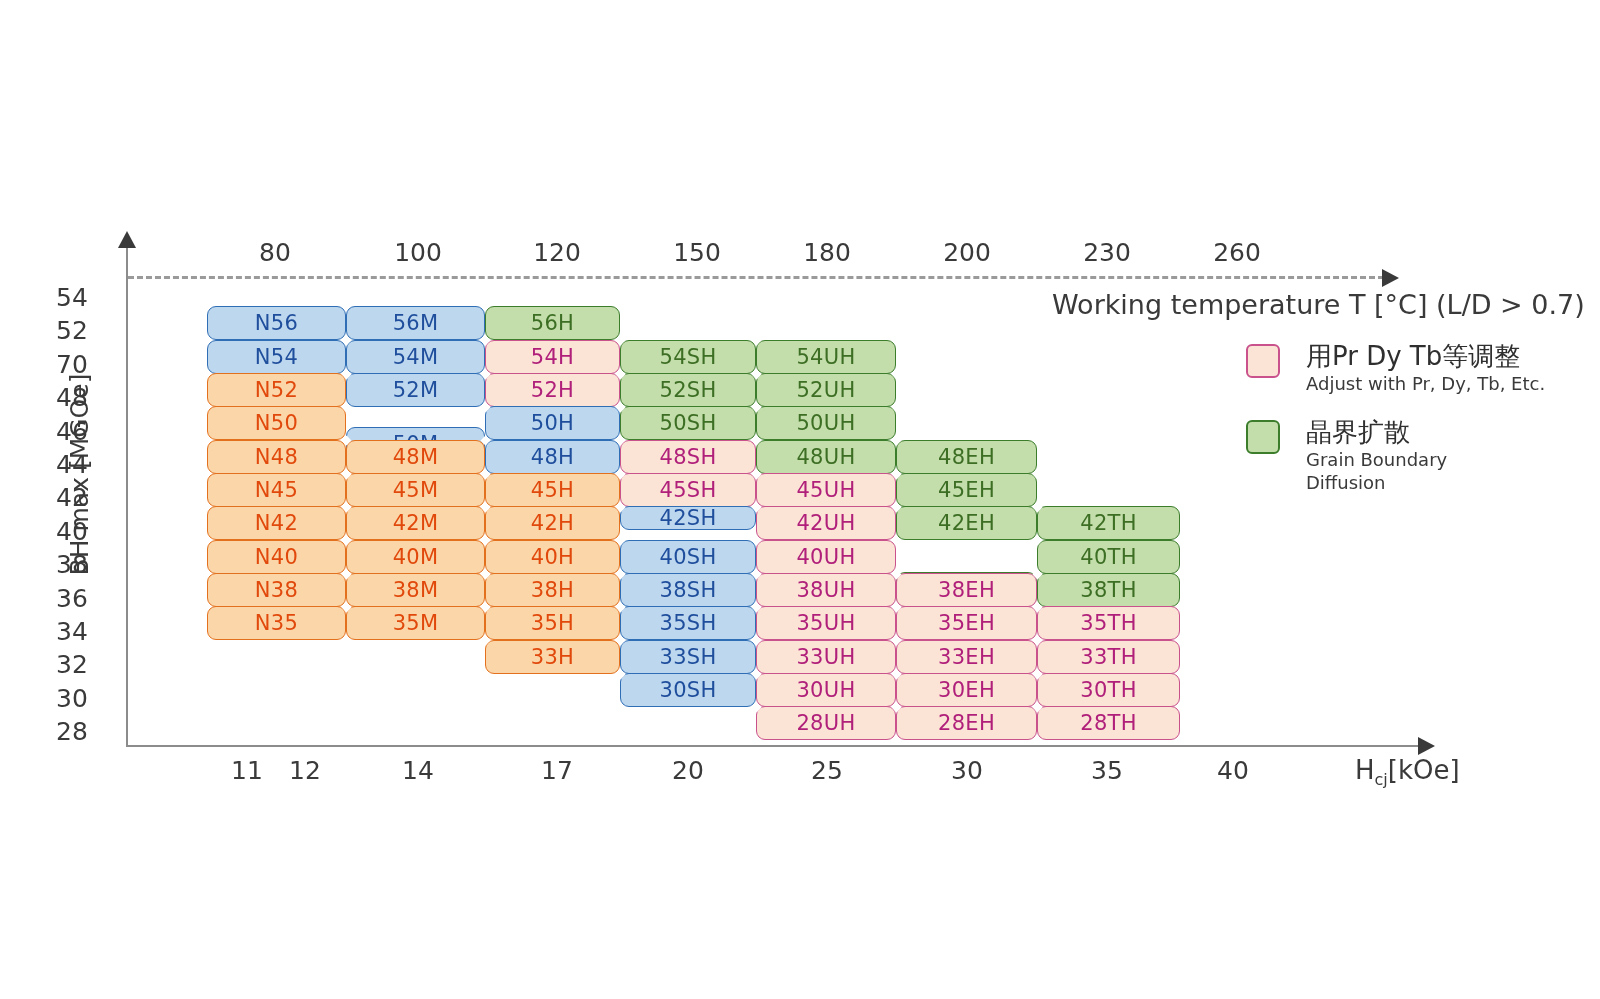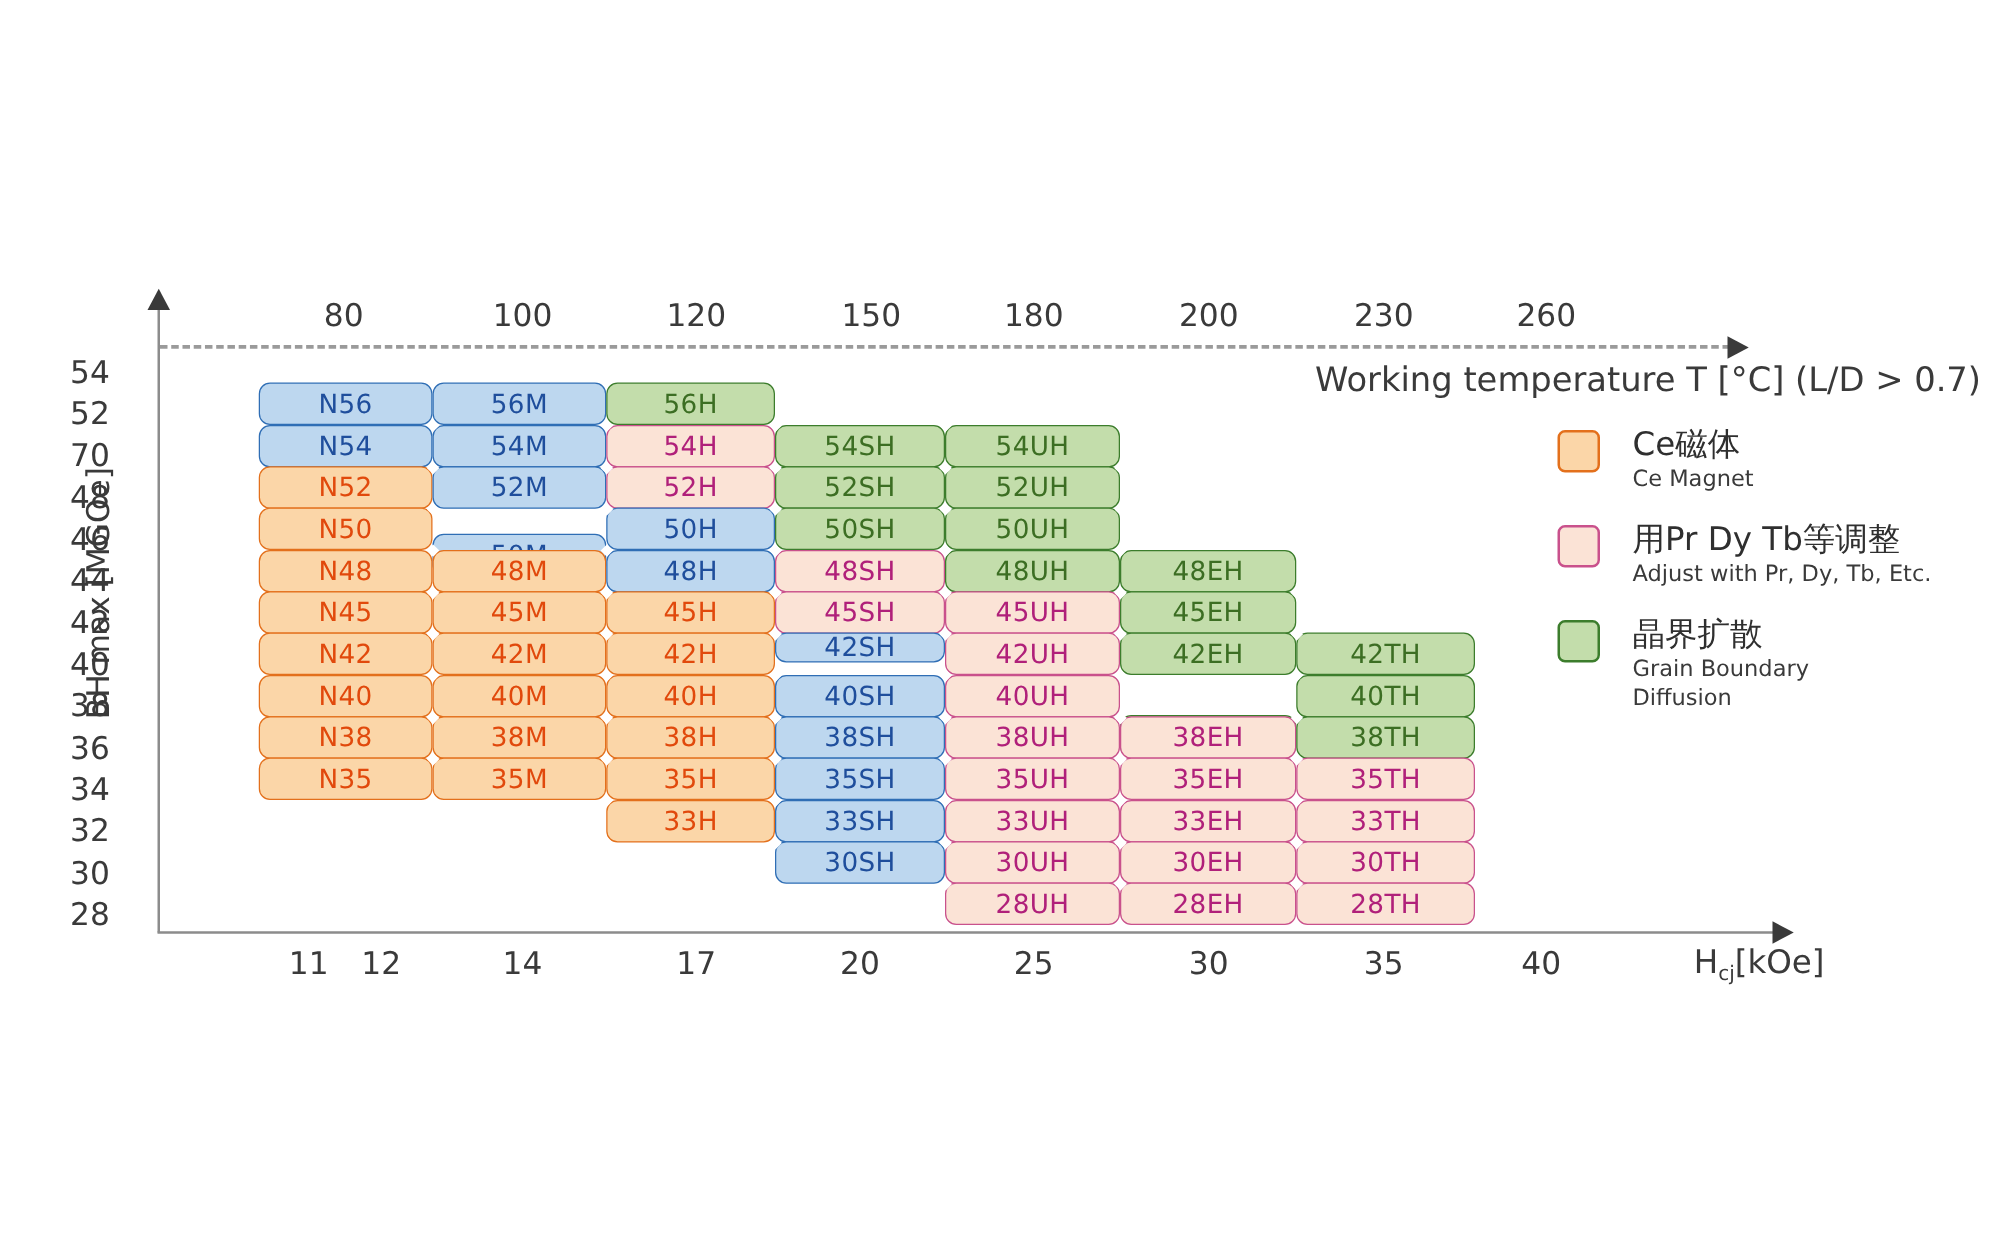--- a/index.html
+++ b/index.html
@@ -288,25 +288,20 @@
       <div class="joint" style="left: 892.5px; top: 670.5px;"></div>
       <div class="joint" style="left: 1033.5px; top: 670.5px;"></div>
       <div class="joint" style="left: 616.5px; top: 703.5px;"></div>
       <div class="joint" style="left: 752.5px; top: 703.5px;"></div>
       <div class="joint" style="left: 892.5px; top: 703.5px;"></div>
       <div class="joint" style="left: 1033.5px; top: 703.5px;"></div>
     </div>
 
   <div id="legend">
       <div class="legend-row" style="height: 72px;">
-        <div class="legend-swatch" style="background: rgb(251, 214, 168); border-color: rgb(227, 112, 28);"></div>
-        <div class="legend-cn">Ce磁体</div>
-        <div class="legend-en">Ce Magnet</div>
-      </div>
-      <div class="legend-row" style="height: 72px;">
         <div class="legend-swatch" style="background: rgb(251, 227, 214); border-color: rgb(201, 81, 140);"></div>
         <div class="legend-cn">用Pr Dy Tb等调整</div>
         <div class="legend-en">Adjust with Pr, Dy, Tb, Etc.</div>
       </div>
       <div class="legend-row" style="height: 80px;">
         <div class="legend-swatch" style="background: rgb(195, 221, 171); border-color: rgb(60, 125, 44);"></div>
         <div class="legend-cn">晶界扩散</div>
         <div class="legend-en">Grain Boundary</div>
         <div class="legend-en">Diffusion</div>
       </div>

